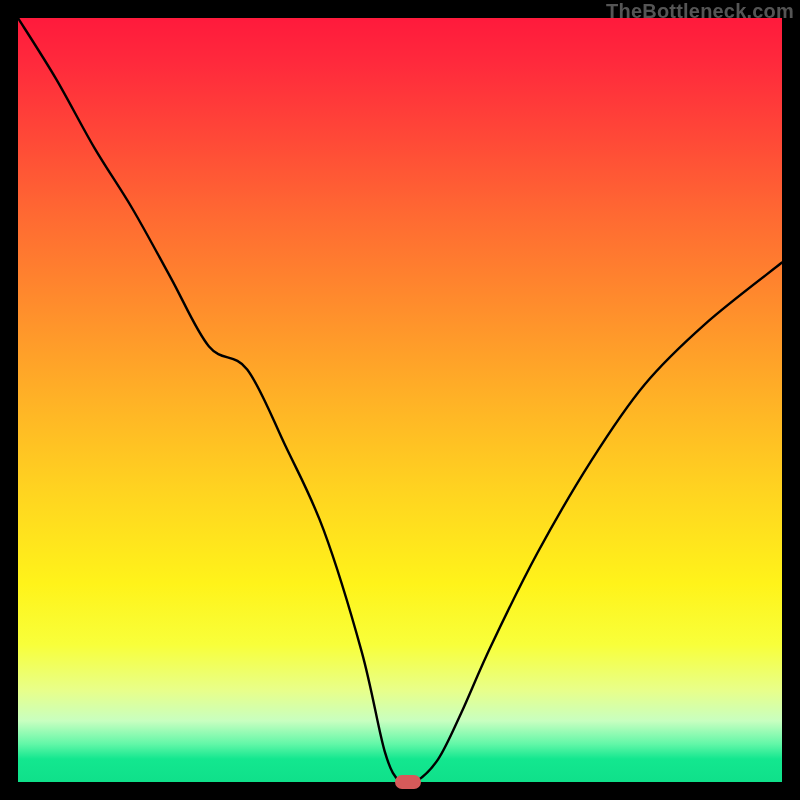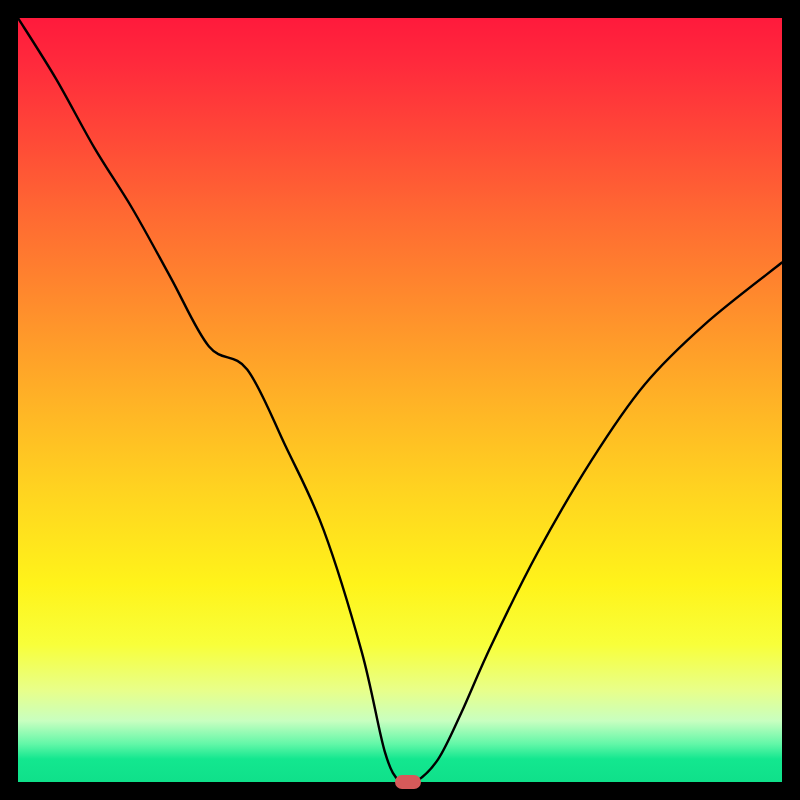--- a/index.html
+++ b/index.html
@@ -73,13 +73,14 @@
 <div class="frame">
   <div class="plot">
 
     <svg class="curve" viewBox="0 0 764 764" preserveAspectRatio="none">
       <path d="M 0.0 0.0 C 6.4 10.2, 25.5 39.5, 38.2 61.1 C 50.9 82.8, 63.7 108.2, 76.4 129.9 C 89.1 151.5, 101.9 169.4, 114.6 191.0 C 127.3 212.6, 140.1 236.8, 152.8 259.8 C 165.5 282.7, 178.3 313.2, 191.0 328.5 C 203.7 343.8, 216.5 334.9, 229.2 351.4 C 241.9 368.0, 254.7 401.1, 267.4 427.8 C 280.1 454.6, 292.9 477.5, 305.6 511.9 C 318.3 546.3, 333.6 597.2, 343.8 634.1 C 354.0 671.0, 360.4 711.8, 366.7 733.4 C 373.1 755.1, 376.9 758.9, 382.0 764.0 C 387.1 769.1, 390.9 767.8, 397.3 764.0 C 403.6 760.2, 412.6 752.5, 420.2 741.1 C 427.8 729.6, 434.2 714.3, 443.1 695.2 C 452.0 676.1, 460.9 653.2, 473.7 626.5 C 486.4 599.7, 503.0 565.4, 519.5 534.8 C 536.1 504.2, 555.2 471.1, 573.0 443.1 C 590.8 415.1, 607.4 389.6, 626.5 366.7 C 645.6 343.8, 664.7 326.0, 687.6 305.6 C 710.5 285.2, 751.3 254.7, 764.0 244.5" fill="none" stroke="#000" stroke-width="2.4" stroke-linecap="round" stroke-linejoin="round"></path>
     </svg>
 
     <div class="marker" style="left: 389.64px; top: 764px;"></div>
   </div>
 
+  <div class="watermark">TheBottleneck.com</div>
 </div>
 
 </body></html>

